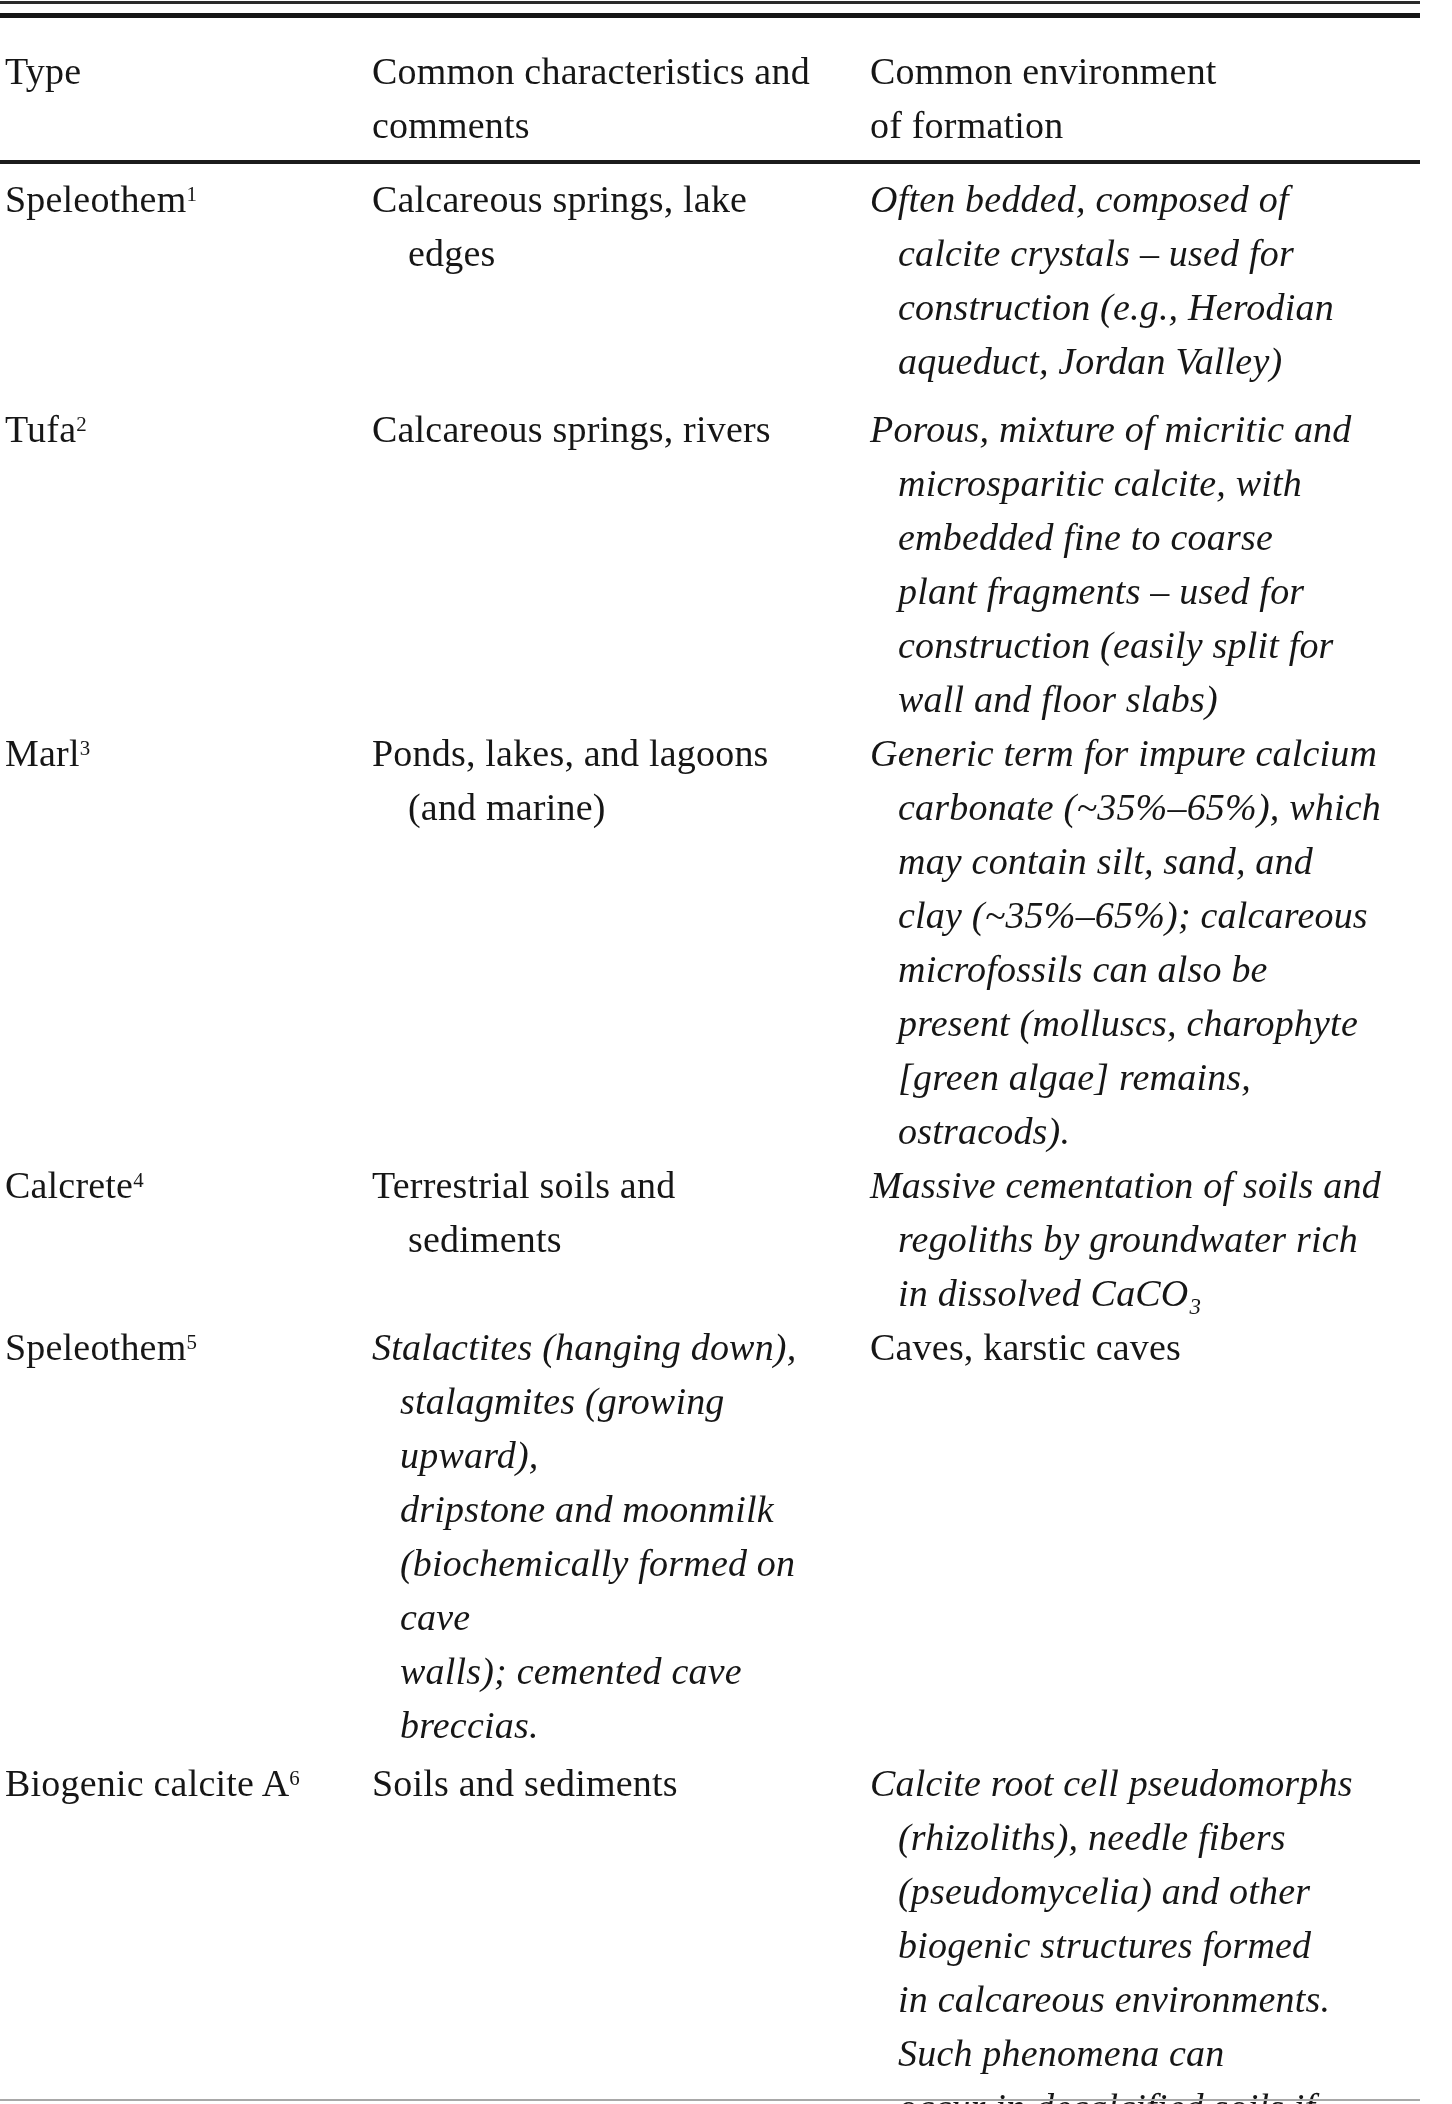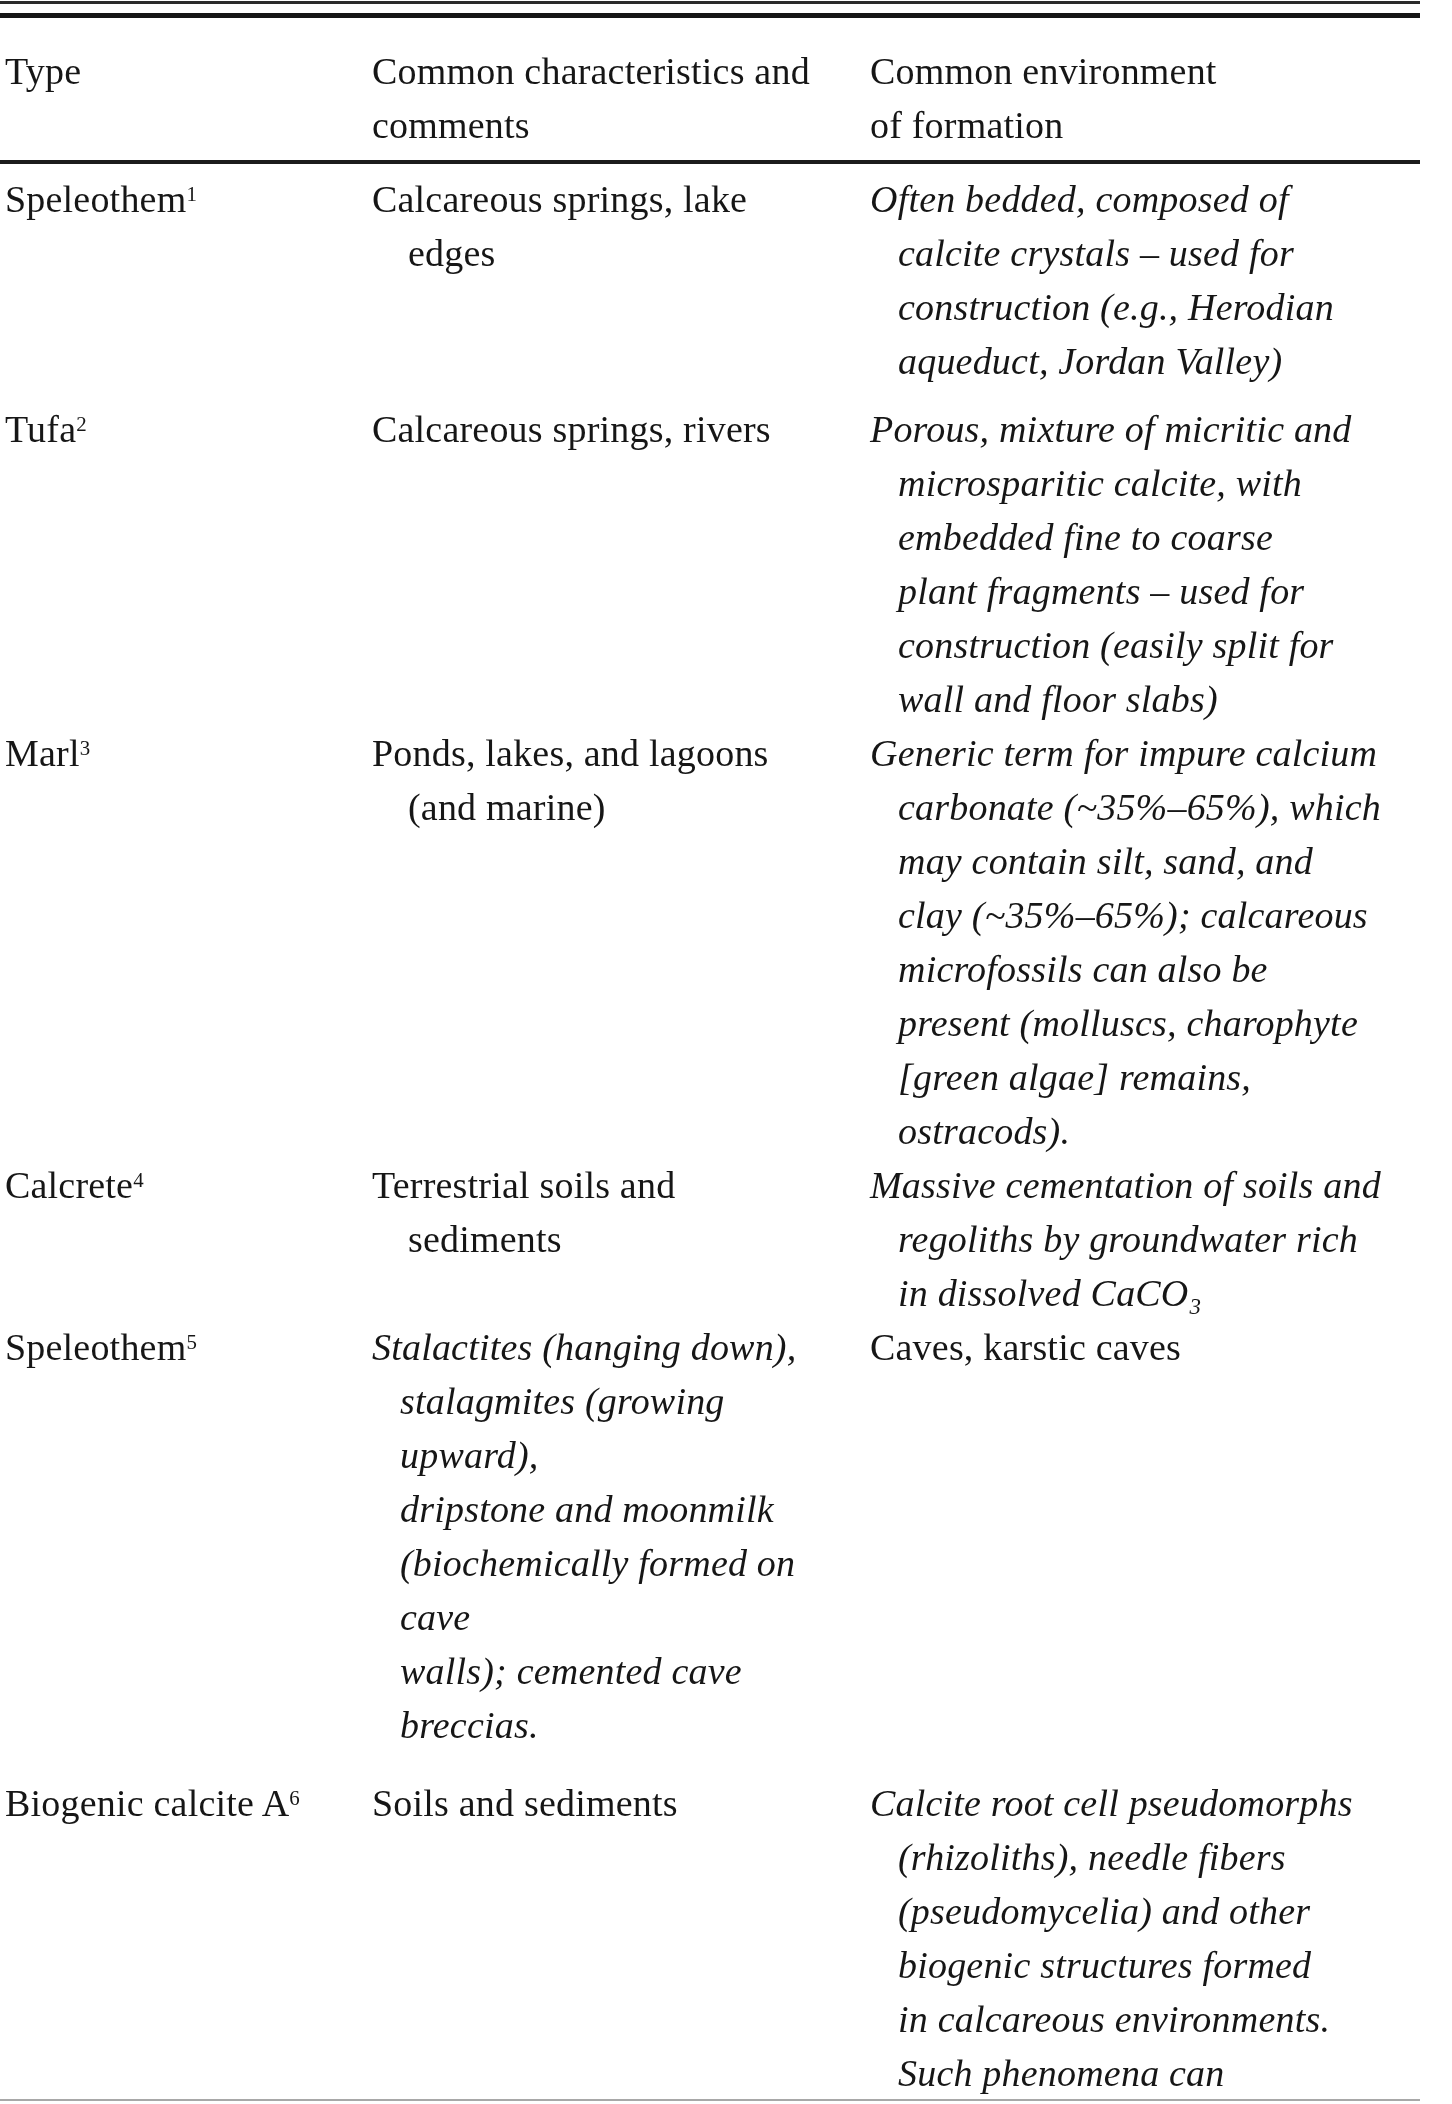--- a/index.html
+++ b/index.html
@@ -33,21 +33,21 @@
     letter-spacing: 0.2px;
   }
   .col1 { padding-left: 5px; }
 
   .header { padding-top: 26px; padding-bottom: 8px; }
   .header-rule { height: 4px; background: #1c1c1c; margin: 0; }
 
   .table-body { padding-top: 8px; }
   .body-row { margin-bottom: 0; }
   .body-row.gap-lg { margin-bottom: 14px; }
-  .body-row.gap-sm { margin-bottom: 24px; }
+  .body-row.gap-sm { margin-bottom: 4px; }
 
   
   .hang2 { padding-left: 36px; text-indent: -36px; }
   .hang3 { padding-left: 28px; text-indent: -28px; font-style: italic; }
 
   sup.fn {
     font-size: 0.55em;
     line-height: 0;
     vertical-align: baseline;
     position: relative;

